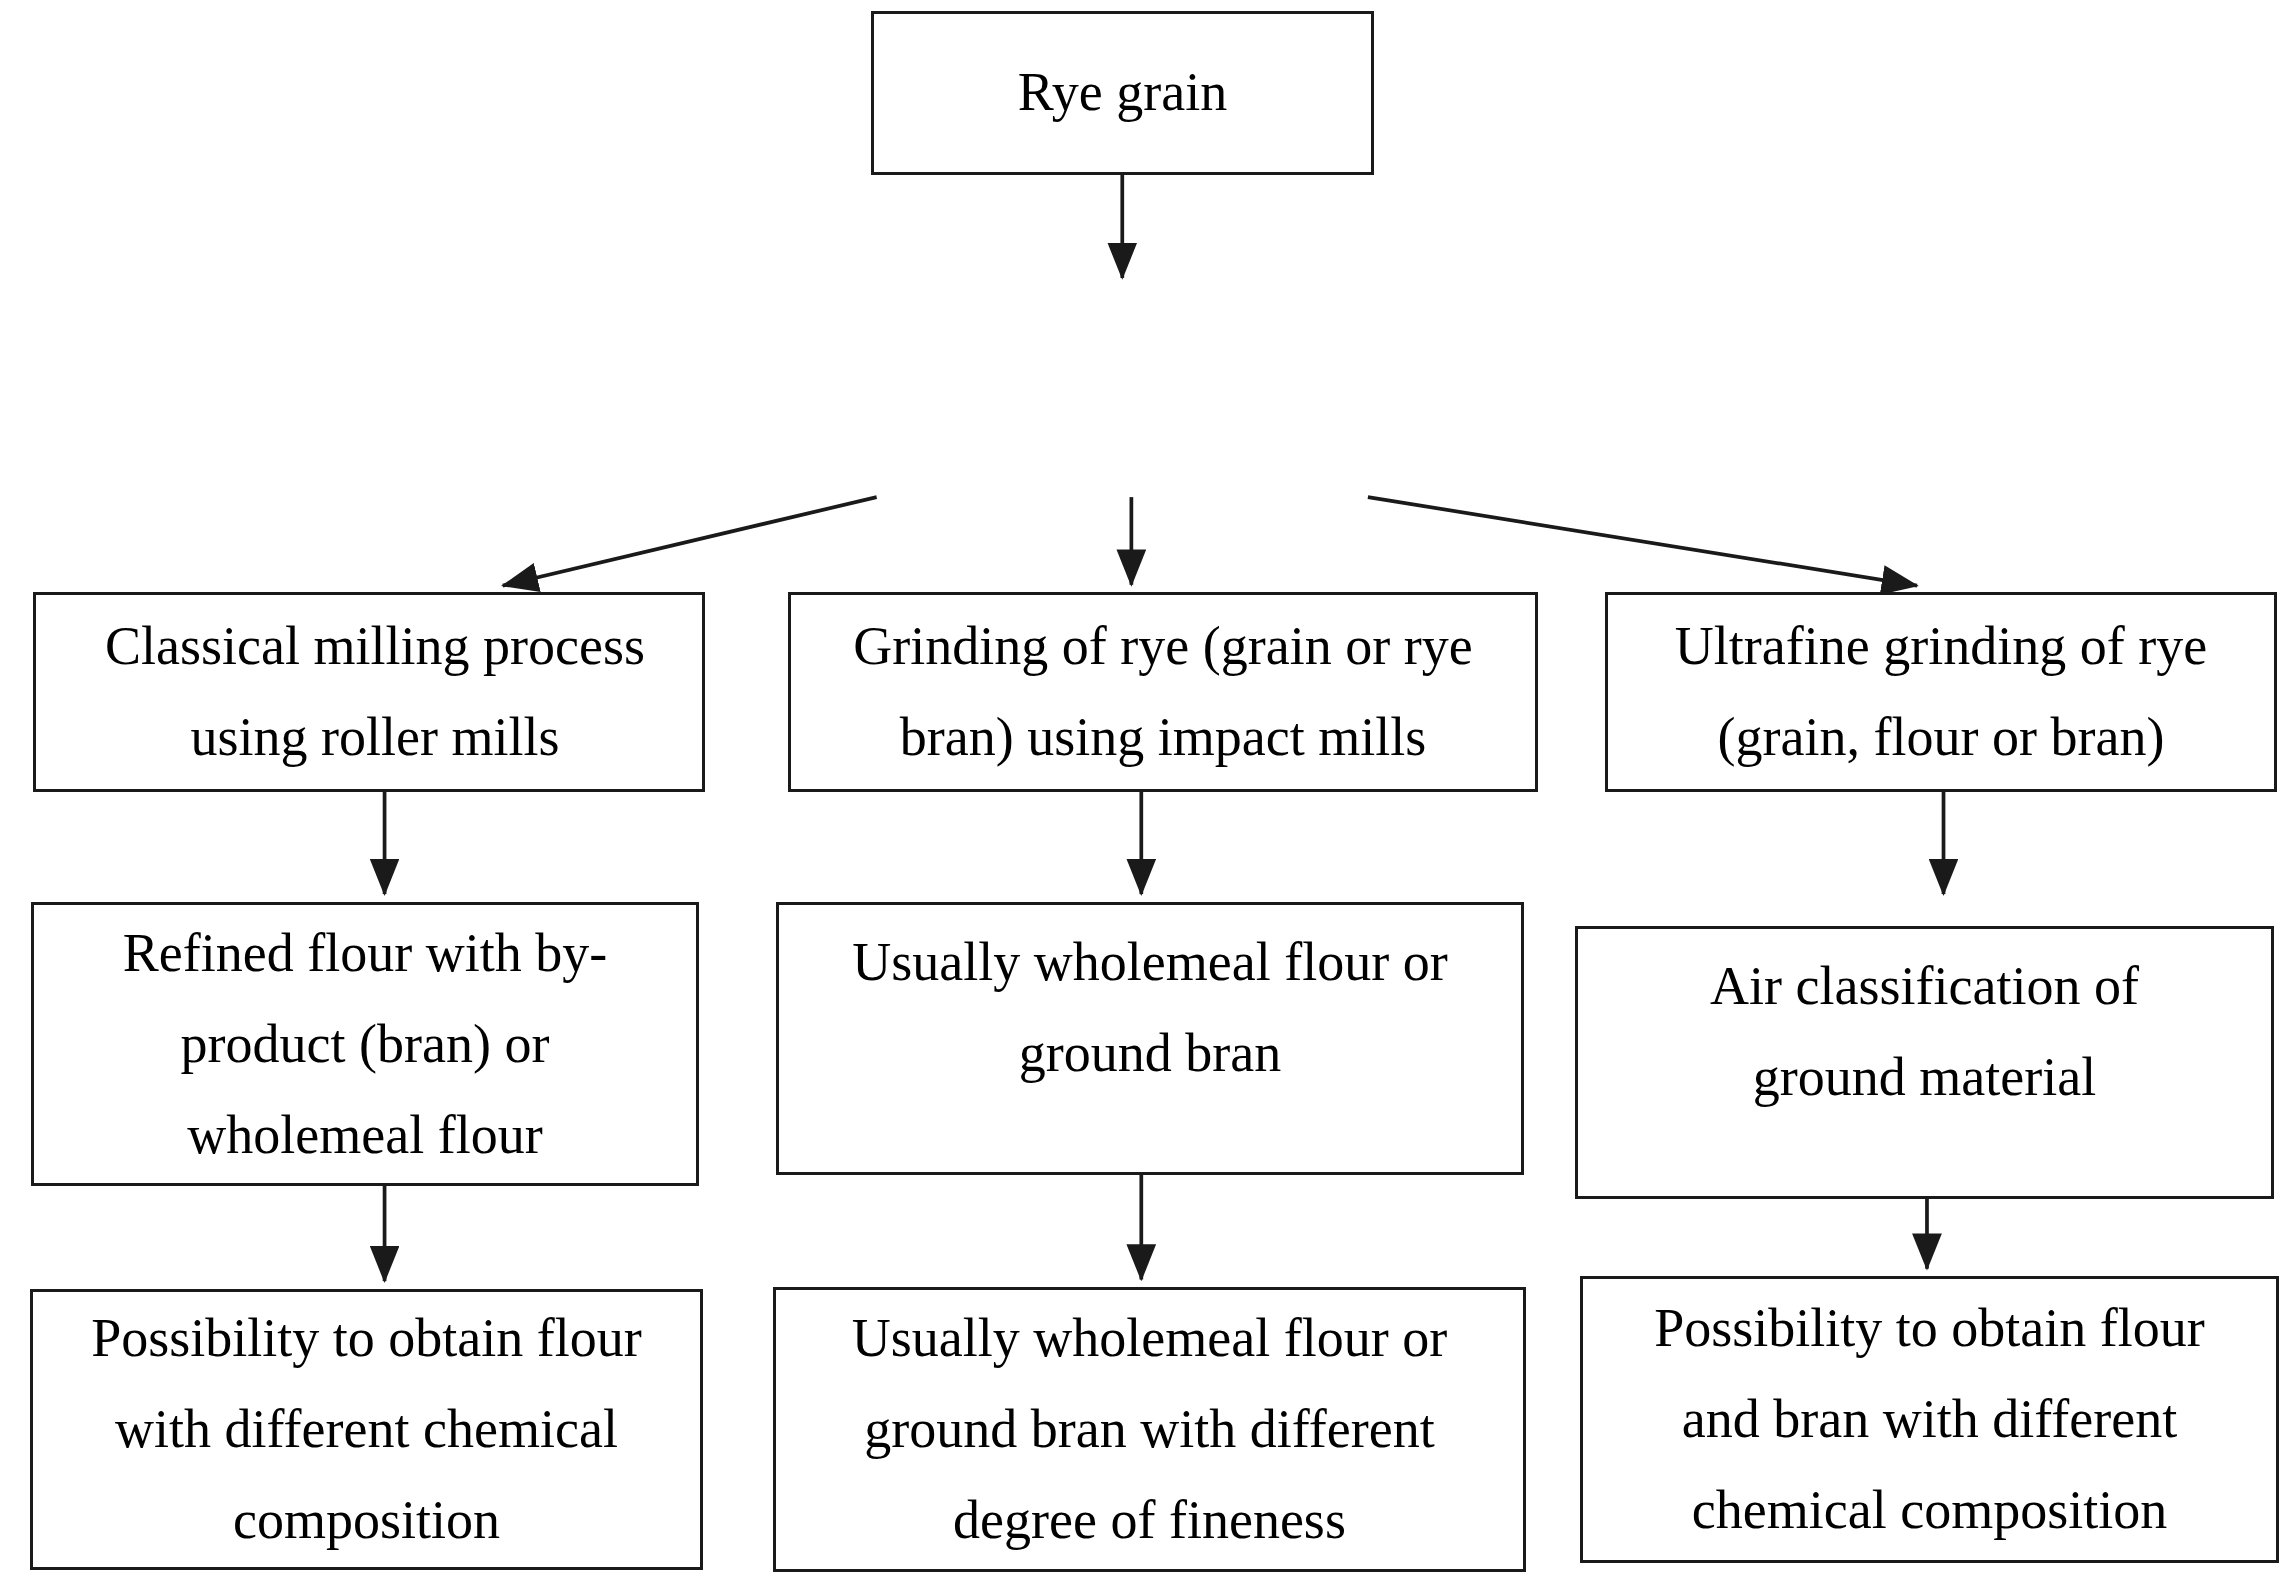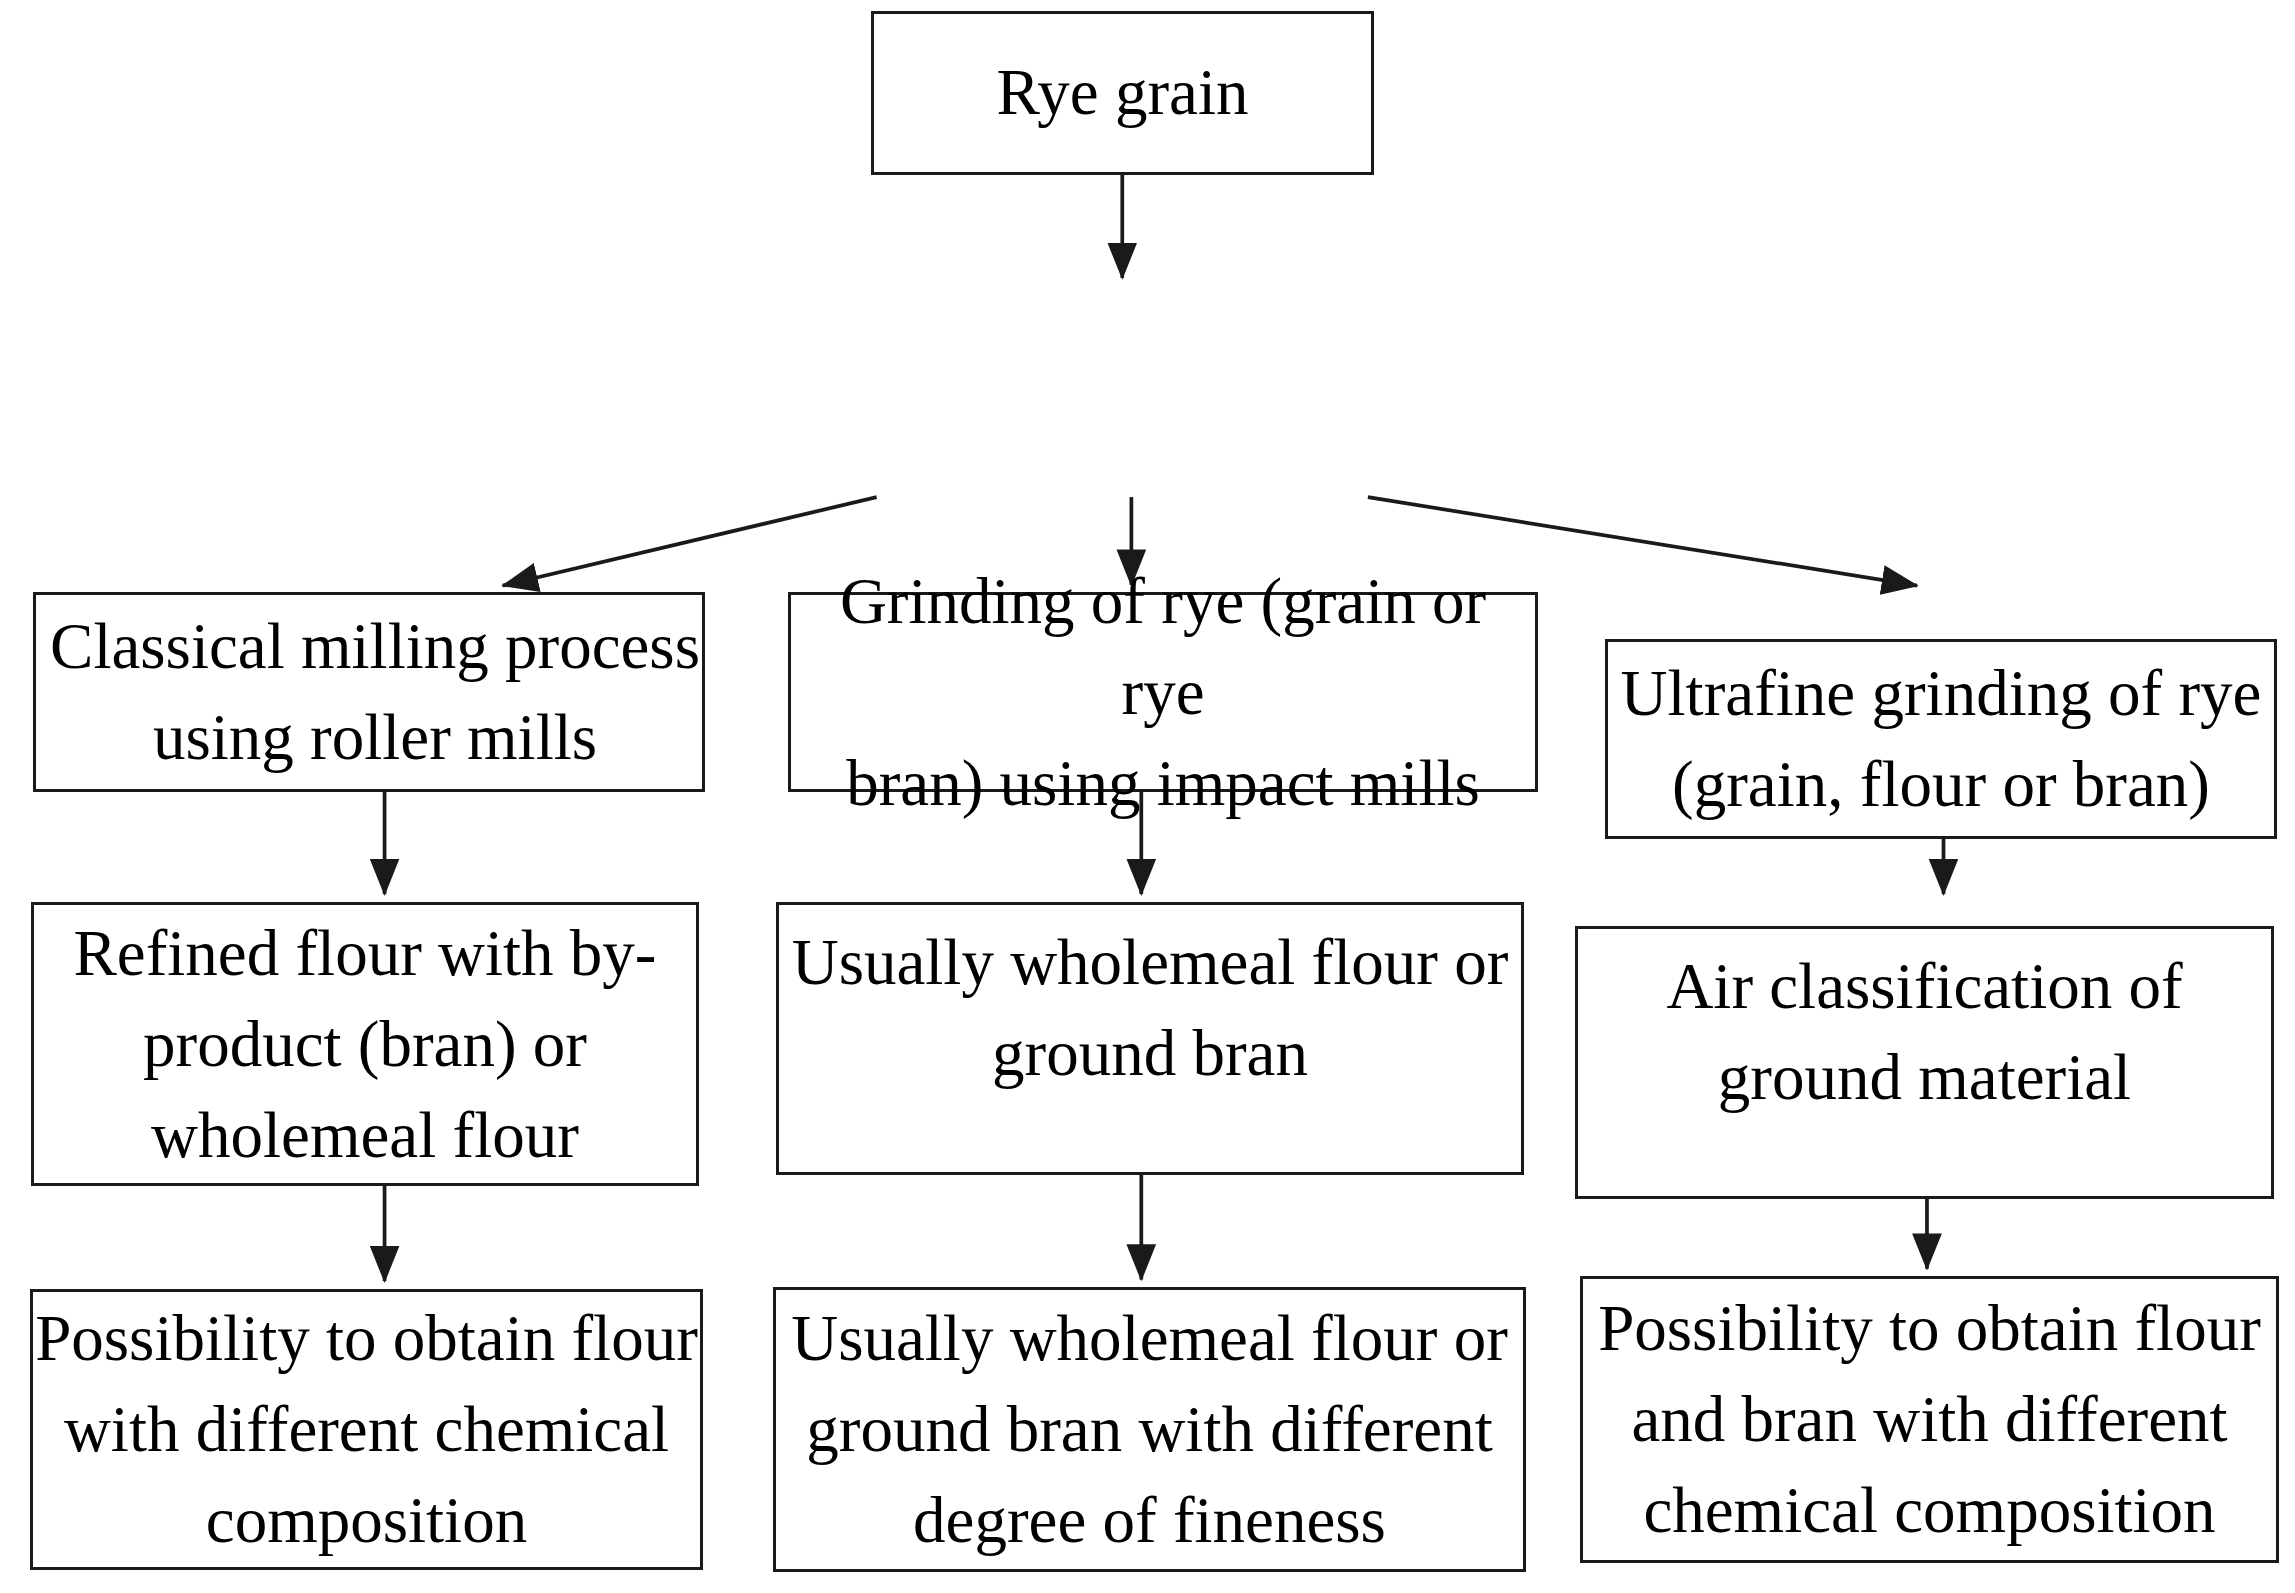--- a/index.html
+++ b/index.html
@@ -28,38 +28,38 @@
   }
   .node {
     position: absolute;
     box-sizing: border-box;
     border: 3.3px solid #1a1a1a;
     background: #ffffff;
     display: flex;
     align-items: center;
     justify-content: center;
     text-align: center;
-    font-size: 65px;
+    font-size: 54px;
     line-height: 91px;
   }
   .node .lbl {
     white-space: pre-line;
     display: block;
     width: 100%;
   }
   .node.top-align {
     align-items: flex-start;
     padding-top: 11.6px;
   }
   
   #n-rye        { left: 871px; top: 10.8px;   width: 503px; height: 164px; }
   #n-clean      { left: 871px; top: 285px;  width: 503px; height: 209px; }
   #n-classical  { left: 33px;   top: 592px;  width: 672px; height: 200px; padding-left: 12px; }
   #n-grind      { left: 788px;  top: 592px;  width: 750px; height: 200px; text-align: center; }
-  #n-ultra      { left: 1605px; top: 592px;  width: 672px; height: 200px; margin-top: 47px; }
+  #n-ultra      { left: 1605px; top: 592px;  width: 672px; height: 200px; }
   #n-refined    { left: 31px;   top: 902px; width: 668px; height: 284px; }
   #n-whole1     { left: 776px;  top: 902px; width: 748px; height: 273px; }
   #n-air        { left: 1575px; top: 902px; width: 699px; height: 273px; margin-top: 24px; }
   #n-poss1      { left: 30px;   top: 1289px; width: 673px; height: 281px; }
   #n-whole2     { left: 773px;  top: 1287px; width: 753px; height: 285px; }
   #n-poss2      { left: 1580px; top: 1276px; width: 699px; height: 287px; }
 </style>
 </head>
 <body>
 

